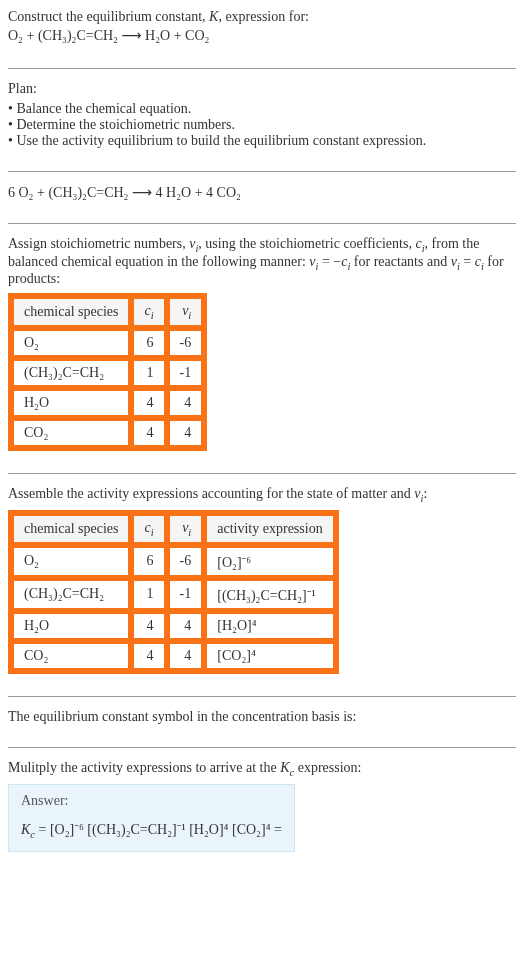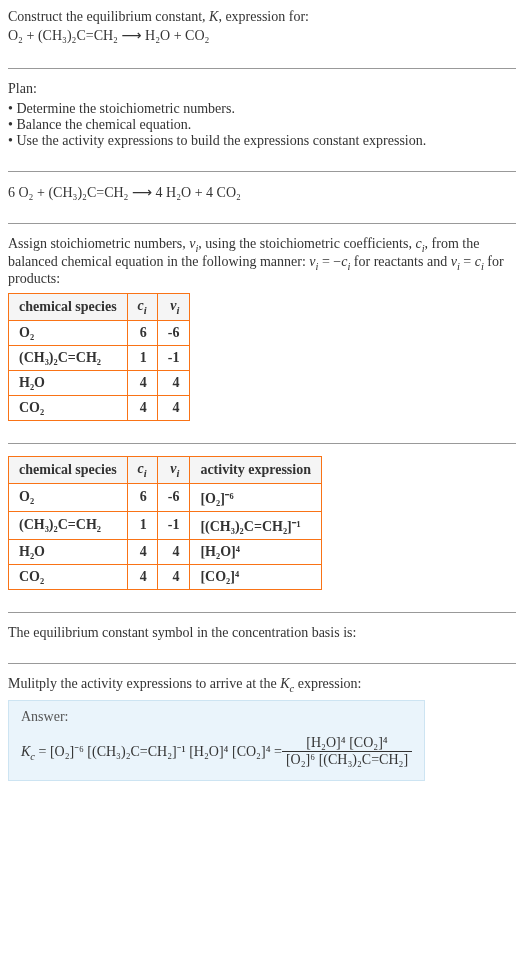--- a/index.html
+++ b/index.html
@@ -33,24 +33,24 @@
     list-style: none;
   }
   ul.plan li::before {
     content: "• ";
   }
   table.data {
     border-collapse: collapse;
     margin-top: 6px;
   }
   table.data th, table.data td {
-    border: 1px solid #f97316;
+    border: 6px solid #f97316;
     padding: 4px 10px;
     text-align: left;
-    font-weight: bold;
+    font-weight: normal;
   }
   table.data th {
     background: #f5f5f5;
   }
   table.data td.num, table.data th.num {
     text-align: right;
   }
   .answer-box {
     background: #eaf4fb;
     border: 1px solid #cde4f2;
@@ -90,23 +90,23 @@
 <div class="section">
   <div class="content">
     <span>Construct the equilibrium constant, <span class="italic">K</span>, expression for:</span><br>
     <span class="eq">O₂ + (CH₃)₂C=CH₂  ⟶  H₂O + CO₂</span>
   </div>
 </div>
 
 <div class="section">
   <div>Plan:</div>
   <ul class="plan">
+    <li>Balance the chemical equation.</li>
     <li>Determine the stoichiometric numbers.</li>
-    <li>Balance the chemical equation.</li>
-    <li>Use the activity expressions to build the expressions constant expression.</li>
+    <li>Use the activity equilibrium to build the equilibrium constant expression.</li>
   </ul>
 </div>
 
 <div class="section">
   <div class="eq">6 O₂ + (CH₃)₂C=CH₂  ⟶  4 H₂O + 4 CO₂</div>
 </div>
 
 <div class="section">
   <div>
     Assign stoichiometric numbers, <span class="italic">ν<span class="sub">i</span></span>, using the stoichiometric coefficients, <span class="italic">c<span class="sub">i</span></span>, from the balanced chemical equation in the following manner: <span class="italic">ν<span class="sub">i</span></span> = −<span class="italic">c<span class="sub">i</span></span> for reactants and <span class="italic">ν<span class="sub">i</span></span> = <span class="italic">c<span class="sub">i</span></span> for products:
@@ -136,20 +136,23 @@
     <tr>
       <td>CO₂</td>
       <td class="num">4</td>
       <td class="num">4</td>
     </tr>
   </tbody>
     </table>
 </div>
 
 <div class="section">
+  <div>
+    Assemble the activity expressions accounting for the state of matter and <span class="italic">ν<span class="sub">i</span></span>:
+  </div>
   <table class="data">
     <tbody>
         <tr>
       <th>chemical species</th>
       <th class="num"><span class="italic">c<span class="sub">i</span></span></th>
       <th class="num"><span class="italic">ν<span class="sub">i</span></span></th>
       <th>activity expression</th>
     </tr>
     <tr>
       <td>O₂</td>
@@ -184,19 +187,15 @@
 </div>
 
 <div class="section no-border">
   <div>
     Mulitply the activity expressions to arrive at the <span class="italic">K<span class="sub">c</span></span> expression:
   </div>
   <div class="answer-box">
     <div class="answer-label">Answer:</div>
     <div class="kc-line">
       <span class="eq"><span class="italic">K<span class="sub">c</span></span> = [O₂]⁻⁶ [(CH₃)₂C=CH₂]⁻¹ [H₂O]⁴ [CO₂]⁴ =</span>
-      <span class="frac">
-        <span class="num eq">[H₂O]⁴ [CO₂]⁴</span>
-        <span class="den eq">[O₂]⁶ [(CH₃)₂C=CH₂]</span>
-      </span>
     </div>
   </div>
 </div>
 
 </body></html>

